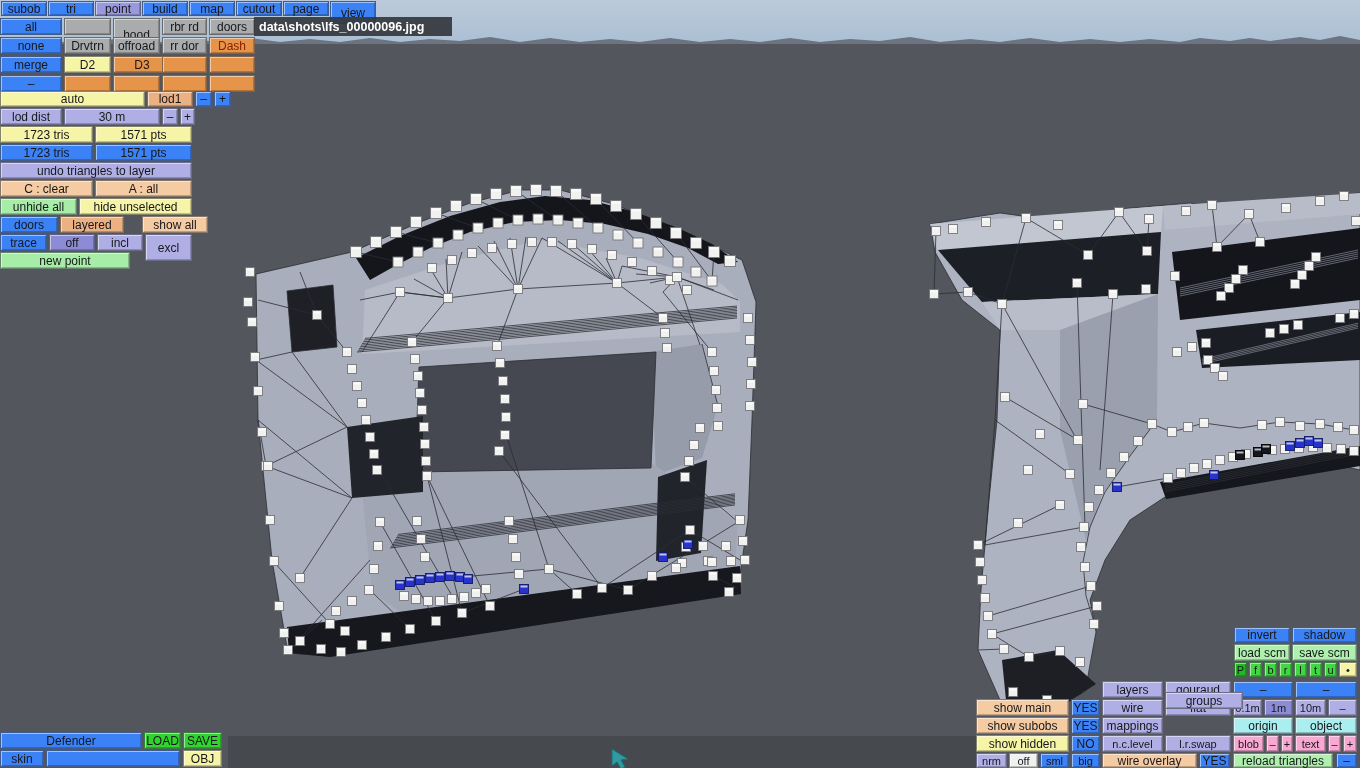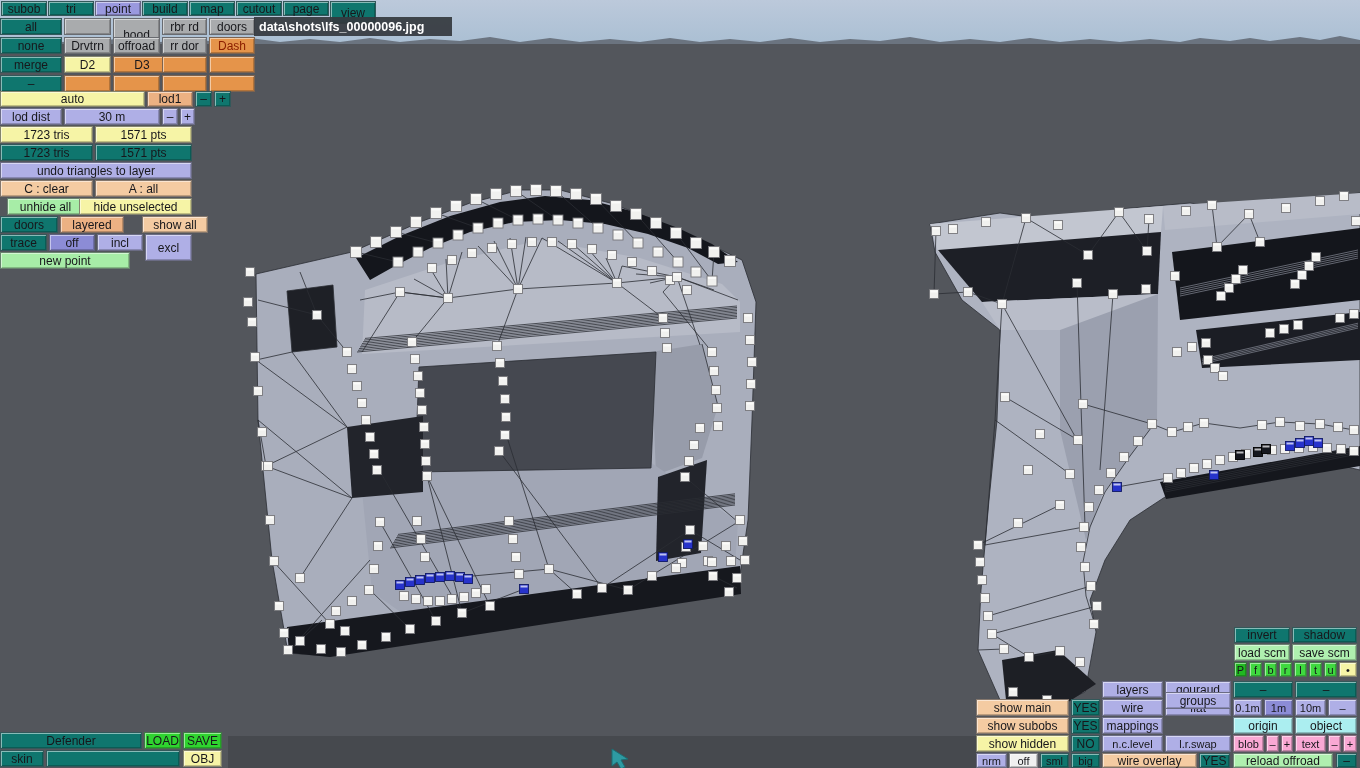--- a/index.html
+++ b/index.html
@@ -10,21 +10,21 @@
   #ground{position:absolute;left:0;top:44px;width:1360px;height:724px;
     background:#53565c;}
   #bottomband{position:absolute;left:228px;top:736px;width:750px;height:32px;
     background:#46494e;}
   svg{position:absolute;left:0;top:0;}
   .btn{position:absolute;box-sizing:border-box;display:flex;align-items:center;
     justify-content:center;font-size:12px;color:#17171b;white-space:nowrap;
     border:1px solid rgba(70,72,80,.65);
     box-shadow:inset 1px 1px 0 rgba(255,255,255,.5),inset -1px -1px 0 rgba(0,0,0,.22);}
   .sm{font-size:11px;}
-  .gry{background:#0f766e}.dgr{background:#a9abad}.pur{background:#afafe6}
+  .gry{background:#3b82f6}.dgr{background:#a9abad}.pur{background:#afafe6}
   .dpu{background:#8c8cd6}.yel{background:#f6f4a6}.vye{background:#f9a8d4}
   .org{background:#e5944a}.tan{background:#ecb183}.pch{background:#f4cba2}
   .lgr{background:#a7eda7}.vgr{background:#2fd42f}.grn{background:#3fd93f}
   .pgr{background:#21b821}.cyn{background:#abeef0}.wht{background:#f0f0f0}
   .lgn{background:#aff0af}
   .sel{background:#9a99df}
   #titlebar{position:absolute;left:254px;top:17px;width:198px;height:19px;
     background:rgba(52,56,62,.92);color:#fff;font-weight:bold;font-size:12.5px;
     display:flex;align-items:center;padding-left:5px;box-sizing:border-box;}
 </style>
@@ -819,21 +819,21 @@
   <div class="btn pur" style="left:180px;top:108px;width:15px;height:17px">+</div>
 
   <div class="btn yel" style="left:0;top:126px;width:93px;height:17px">1723 tris</div>
   <div class="btn yel" style="left:95px;top:126px;width:97px;height:17px">1571 pts</div>
   <div class="btn gry" style="left:0;top:144px;width:93px;height:17px">1723 tris</div>
   <div class="btn gry" style="left:95px;top:144px;width:97px;height:17px">1571 pts</div>
 
   <div class="btn pur" style="left:0;top:162px;width:192px;height:17px">undo triangles to layer</div>
   <div class="btn pch" style="left:0;top:180px;width:93px;height:17px">C : clear</div>
   <div class="btn pch" style="left:95px;top:180px;width:97px;height:17px">A : all</div>
-  <div class="btn lgr" style="left:7px;top:198px;width:77px;height:17px">unhide all</div>
+  <div class="btn lgr" style="left:0;top:198px;width:77px;height:17px">unhide all</div>
   <div class="btn yel" style="left:79px;top:198px;width:113px;height:17px">hide unselected</div>
   <div class="btn gry" style="left:0;top:216px;width:58px;height:17px">doors</div>
   <div class="btn tan" style="left:60px;top:216px;width:64px;height:17px">layered</div>
   <div class="btn pch" style="left:142px;top:216px;width:66px;height:17px">show all</div>
   <div class="btn gry" style="left:0;top:234px;width:47px;height:17px">trace</div>
   <div class="btn dpu" style="left:49px;top:234px;width:46px;height:17px">off</div>
   <div class="btn pur" style="left:97px;top:234px;width:46px;height:17px">incl</div>
   <div class="btn pur" style="left:145px;top:234px;width:47px;height:27px">excl</div>
   <div class="btn lgr" style="left:0;top:252px;width:130px;height:17px">new point</div>
 
@@ -867,40 +867,40 @@
   <div class="btn pur" style="left:1102px;top:699px;width:61px;height:17px">wire</div>
   <div class="btn pur" style="left:1165px;top:699px;width:66px;height:17px">flat</div>
   <div class="btn pur sm" style="left:1233px;top:699px;width:29px;height:17px">0.1m</div>
   <div class="btn dpu sm" style="left:1264px;top:699px;width:29px;height:17px">1m</div>
   <div class="btn pur sm" style="left:1295px;top:699px;width:31px;height:17px">10m</div>
   <div class="btn pur sm" style="left:1328px;top:699px;width:29px;height:17px">–</div>
 
   <div class="btn pch" style="left:976px;top:717px;width:93px;height:17px">show subobs</div>
   <div class="btn gry" style="left:1071px;top:717px;width:29px;height:17px">YES</div>
   <div class="btn pur" style="left:1102px;top:717px;width:61px;height:17px">mappings</div>
-  <div class="btn pur" style="left:1165px;top:692px;width:66px;height:17px">groups</div>
+  <div class="btn pur" style="left:1165px;top:692px;width:78px;height:17px">groups</div>
   <div class="btn cyn" style="left:1233px;top:717px;width:60px;height:17px">origin</div>
   <div class="btn cyn" style="left:1295px;top:717px;width:62px;height:17px">object</div>
 
   <div class="btn yel" style="left:976px;top:735px;width:93px;height:17px">show hidden</div>
   <div class="btn gry" style="left:1071px;top:735px;width:29px;height:17px">NO</div>
   <div class="btn pur sm" style="left:1102px;top:735px;width:61px;height:17px">n.c.level</div>
   <div class="btn pur sm" style="left:1165px;top:735px;width:66px;height:17px">l.r.swap</div>
   <div class="btn vye sm" style="left:1233px;top:735px;width:31px;height:17px">blob</div>
   <div class="btn vye sm" style="left:1266px;top:735px;width:13px;height:17px">–</div>
   <div class="btn vye sm" style="left:1281px;top:735px;width:12px;height:17px">+</div>
   <div class="btn vye sm" style="left:1295px;top:735px;width:31px;height:17px">text</div>
   <div class="btn vye sm" style="left:1328px;top:735px;width:13px;height:17px">–</div>
   <div class="btn vye sm" style="left:1343px;top:735px;width:14px;height:17px">+</div>
 
   <div class="btn pur sm" style="left:976px;top:753px;width:31px;height:15px">nrm</div>
   <div class="btn wht sm" style="left:1009px;top:753px;width:29px;height:15px">off</div>
   <div class="btn gry sm" style="left:1040px;top:753px;width:29px;height:15px">sml</div>
   <div class="btn gry sm" style="left:1071px;top:753px;width:29px;height:15px">big</div>
   <div class="btn pch" style="left:1102px;top:753px;width:95px;height:15px">wire overlay</div>
   <div class="btn gry" style="left:1199px;top:753px;width:31px;height:15px">YES</div>
-  <div class="btn lgn" style="left:1233px;top:753px;width:100px;height:15px">reload offroad</div>
+  <div class="btn lgn" style="left:1233px;top:753px;width:100px;height:15px">reload triangles</div>
   <div class="btn gry" style="left:1336px;top:753px;width:21px;height:15px">–</div>
 
   <svg width="1360" height="768" style="pointer-events:none">
     <polygon points="612,749 612,766 617,762 621,769 625,767 621,760 628,759" fill="#2e9aa2" stroke="#1b6e74" stroke-width="1"></polygon>
   </svg>
 </div>
 
 </body></html>

